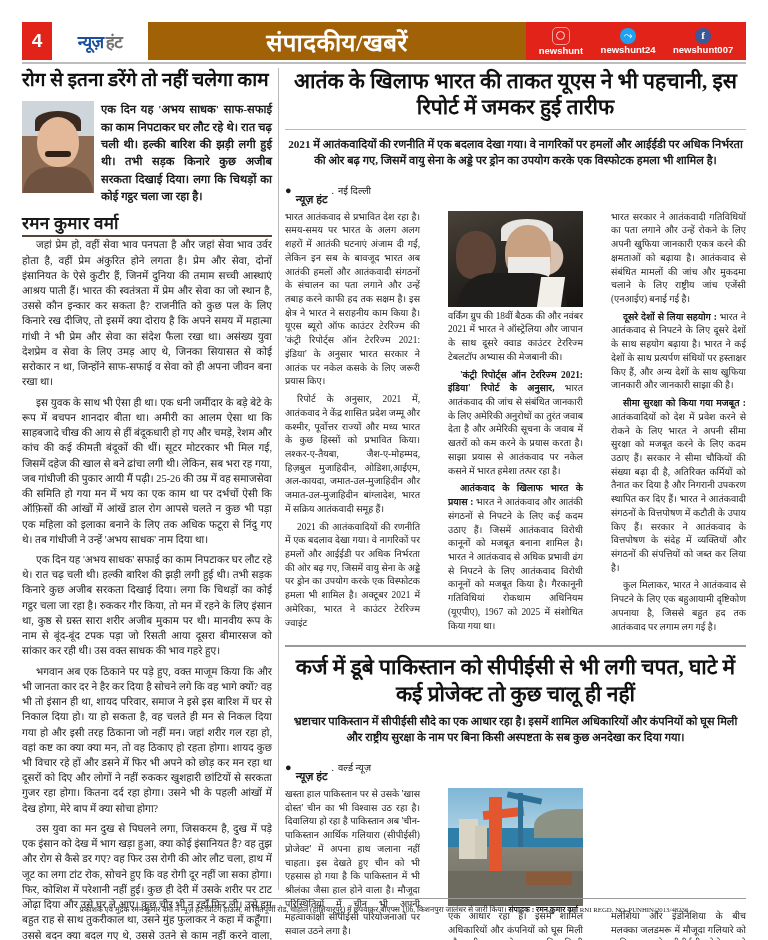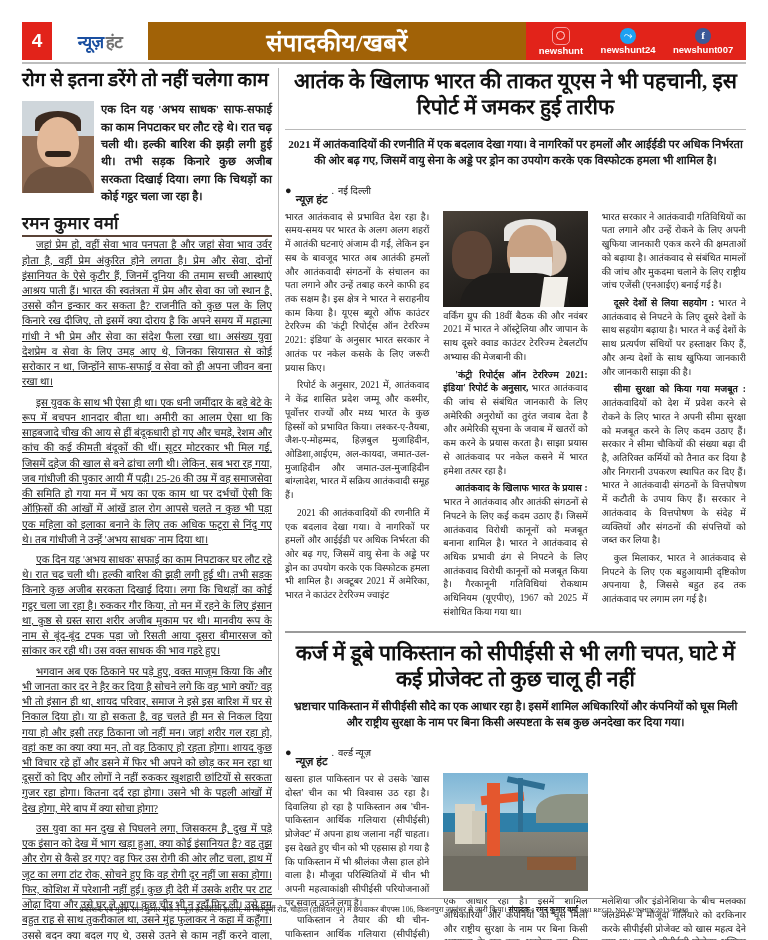--- a/index.html
+++ b/index.html
@@ -50,32 +50,32 @@
   .ed-photo .hair{position:absolute;left:50%;top:10px;transform:translateX(-50%);width:46px;height:20px;
       border-radius:50% 50% 0 0;background:#3a2a20;}
   .ed-photo .mo{position:absolute;left:50%;top:50px;transform:translateX(-50%);width:26px;height:6px;
       border-radius:3px;background:#2e2119;}
   .ed-photo .body{position:absolute;left:50%;bottom:0;transform:translateX(-50%);width:70px;height:26px;
       border-radius:34px 34px 0 0;background:#6f5340;}
   .ed-lead{font-size:11.4px;line-height:1.52;text-align:justify;font-weight:600;}
   .ed-byline{margin-top:6px;text-align:left;border-bottom:2px solid #5a4336;padding-bottom:1px;}
   .ed-byline .nm{font-weight:bold;font-size:17px;letter-spacing:0.3px;}
   .ed-role{text-align:right;font-size:10.5px;margin-top:2px;margin-bottom:5px;}
-  .ed-body p{font-size:10.3px;line-height:1.48;text-align:justify;margin:0 0 5px 0;text-indent:14px;text-decoration:underline;}
+  .ed-body p{font-size:10.3px;line-height:1.48;text-align:justify;margin:0 0 5px 0;text-indent:14px;}
 
   
   .right-col{position:absolute;left:285px;top:68px;width:461px;}
   .story-hl{font-weight:bold;font-size:21px;line-height:1.26;text-align:center;margin:0 0 7px 0;color:#111;}
   .story-sub{font-weight:bold;font-size:11.2px;line-height:1.42;text-align:center;margin:0 0 6px 0;}
   .byline{font-size:10px;margin:0 0 5px 0;display:flex;align-items:center;gap:4px;}
   .byline .dot{font-size:11px;line-height:1;}
   .byline .brand{font-weight:bold;font-size:11px;margin-top:16px;}
   .byline .place{font-size:9.5px;}
 
-  .cols3{display:flex;gap:14px;font-family:Liberation Serif, serif;}
+  .cols3{display:flex;gap:28px;font-family:Liberation Serif, serif;}
   .col{flex:1 1 0;min-width:0;}
   .col p{font-size:9.4px;line-height:1.46;text-align:justify;margin:0 0 4px 0;text-indent:12px;}
   .col p.noind{text-indent:0;}
   .sh{font-weight:bold;}
 
   .photo{width:100%;background:#555;position:relative;overflow:hidden;}
   .photo-modi{height:96px;background:
       radial-gradient(circle at 72% 48%, #d7c1ae 0 16%, rgba(0,0,0,0) 17%),
       linear-gradient(160deg,#4a4239 0%,#2b2723 45%,#151310 100%);}
   .photo-modi .m-head{position:absolute;right:24%;top:14px;width:46px;height:56px;border-radius:48% 48% 44% 44%;background:#c8a183;}

